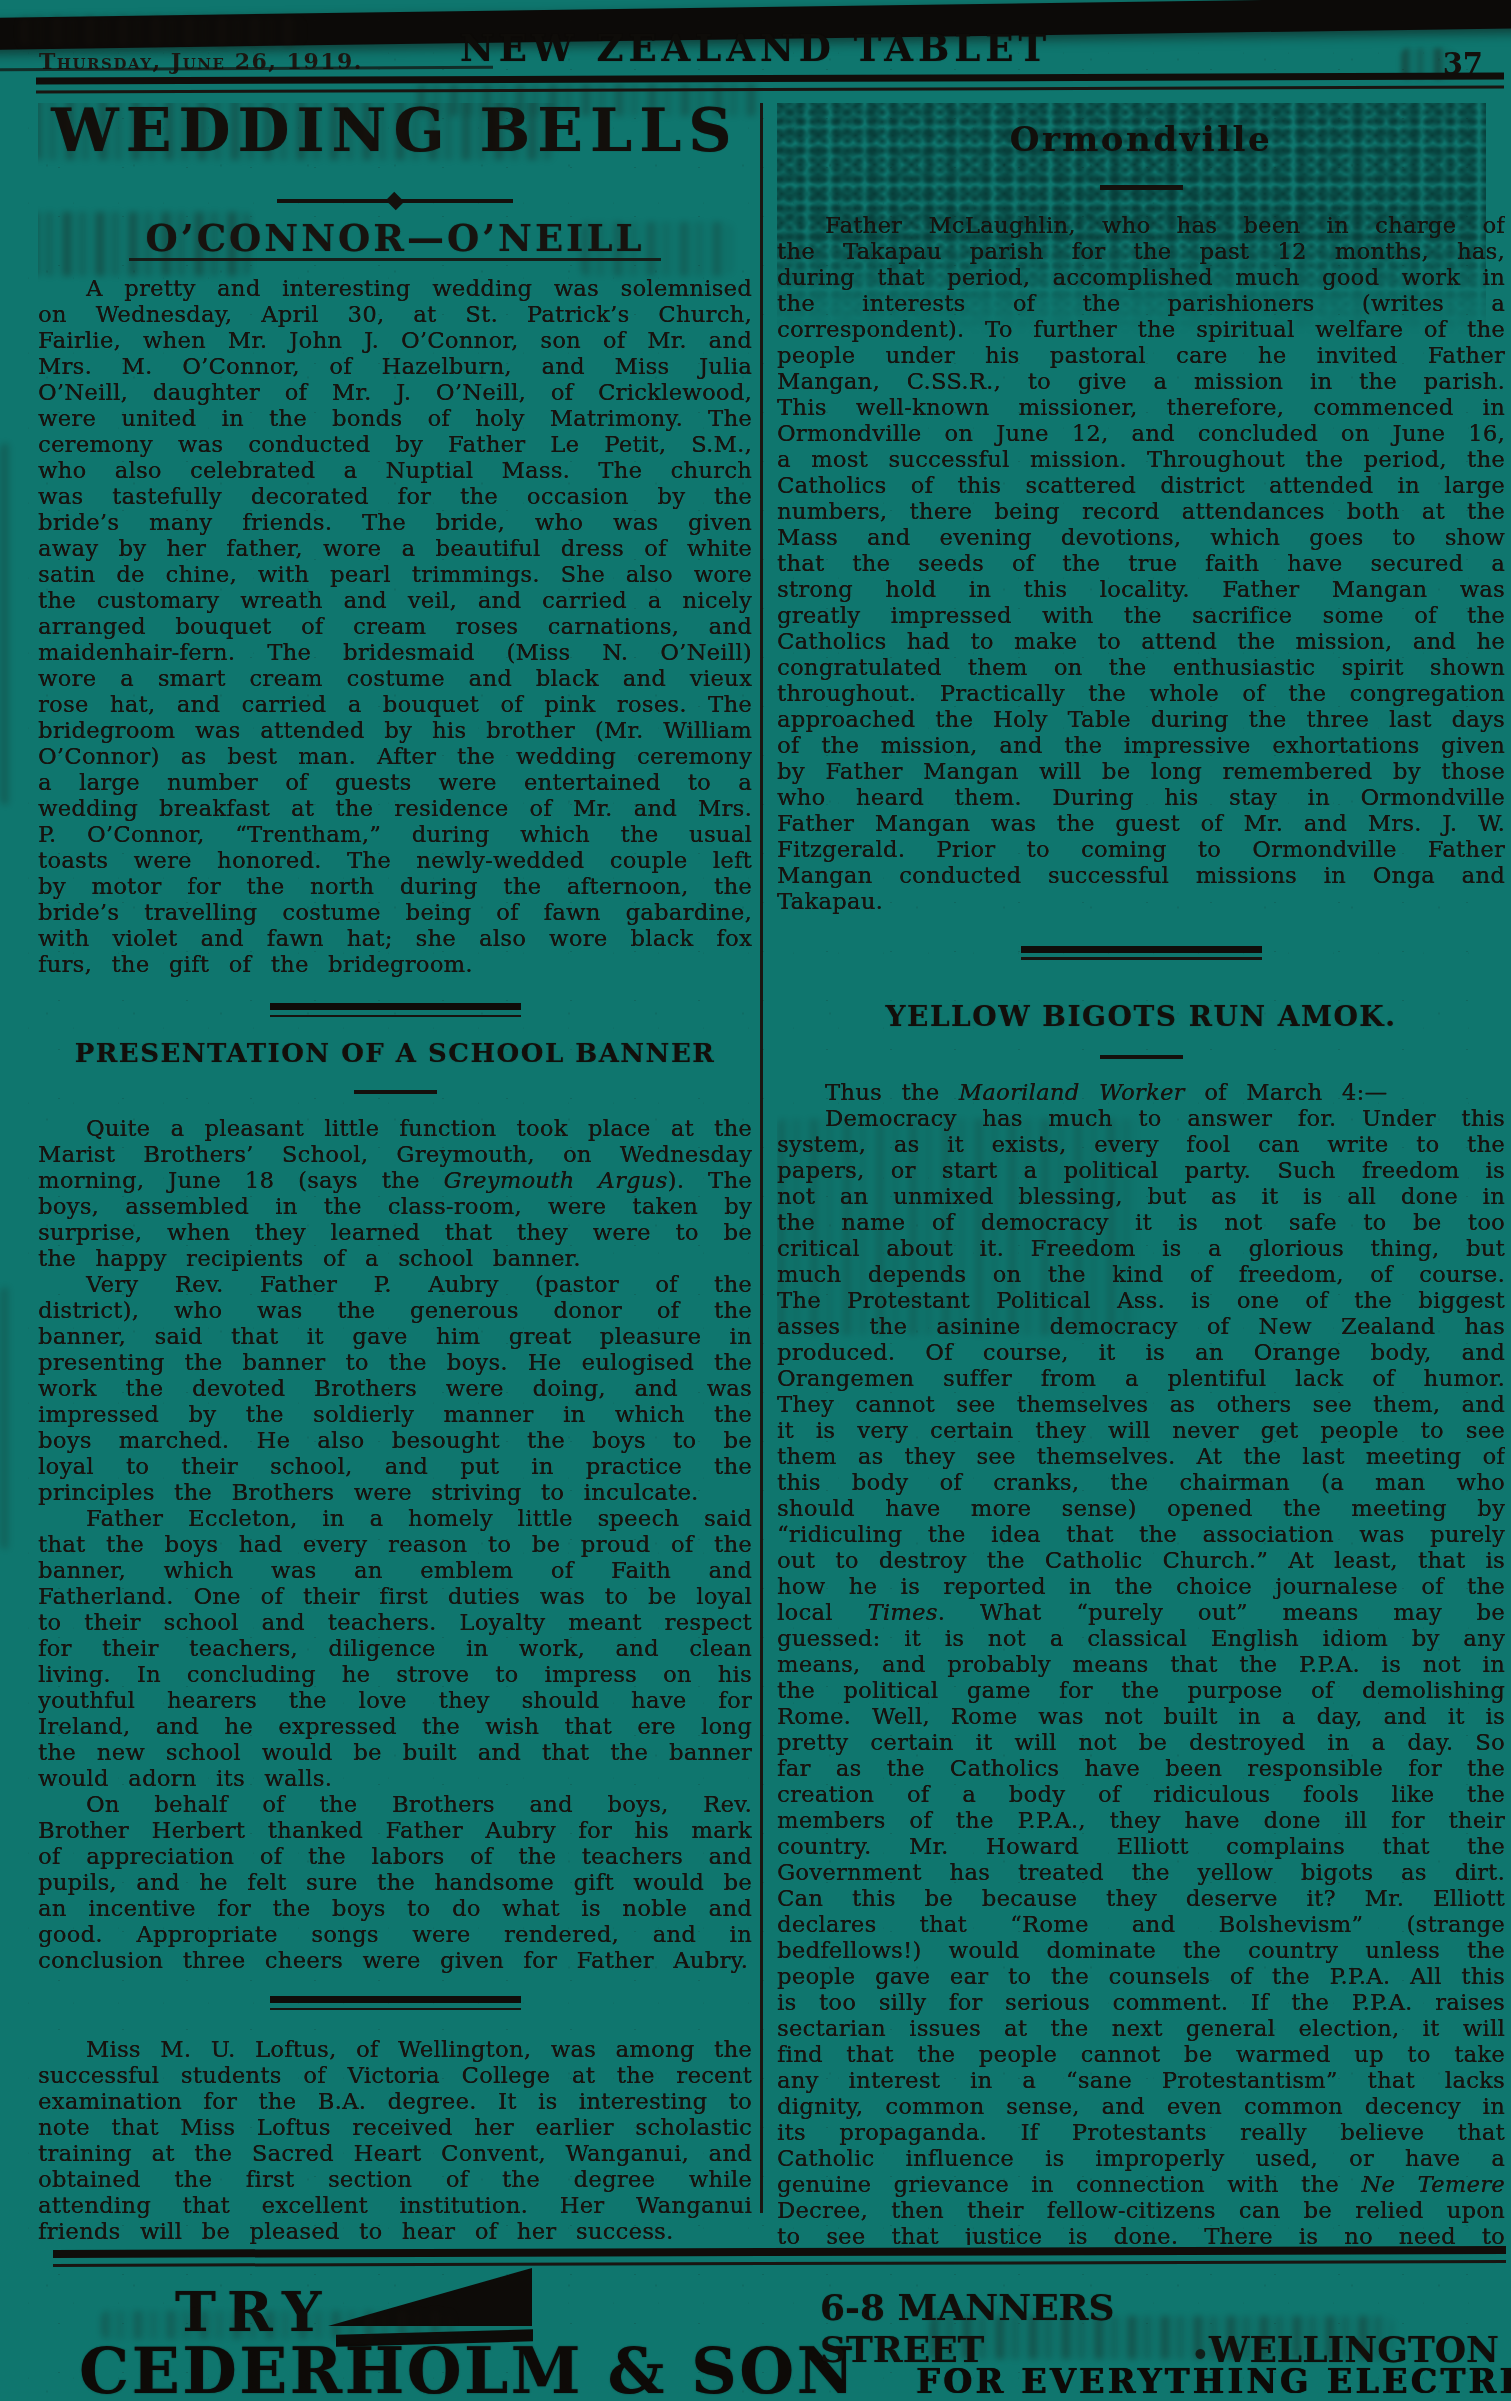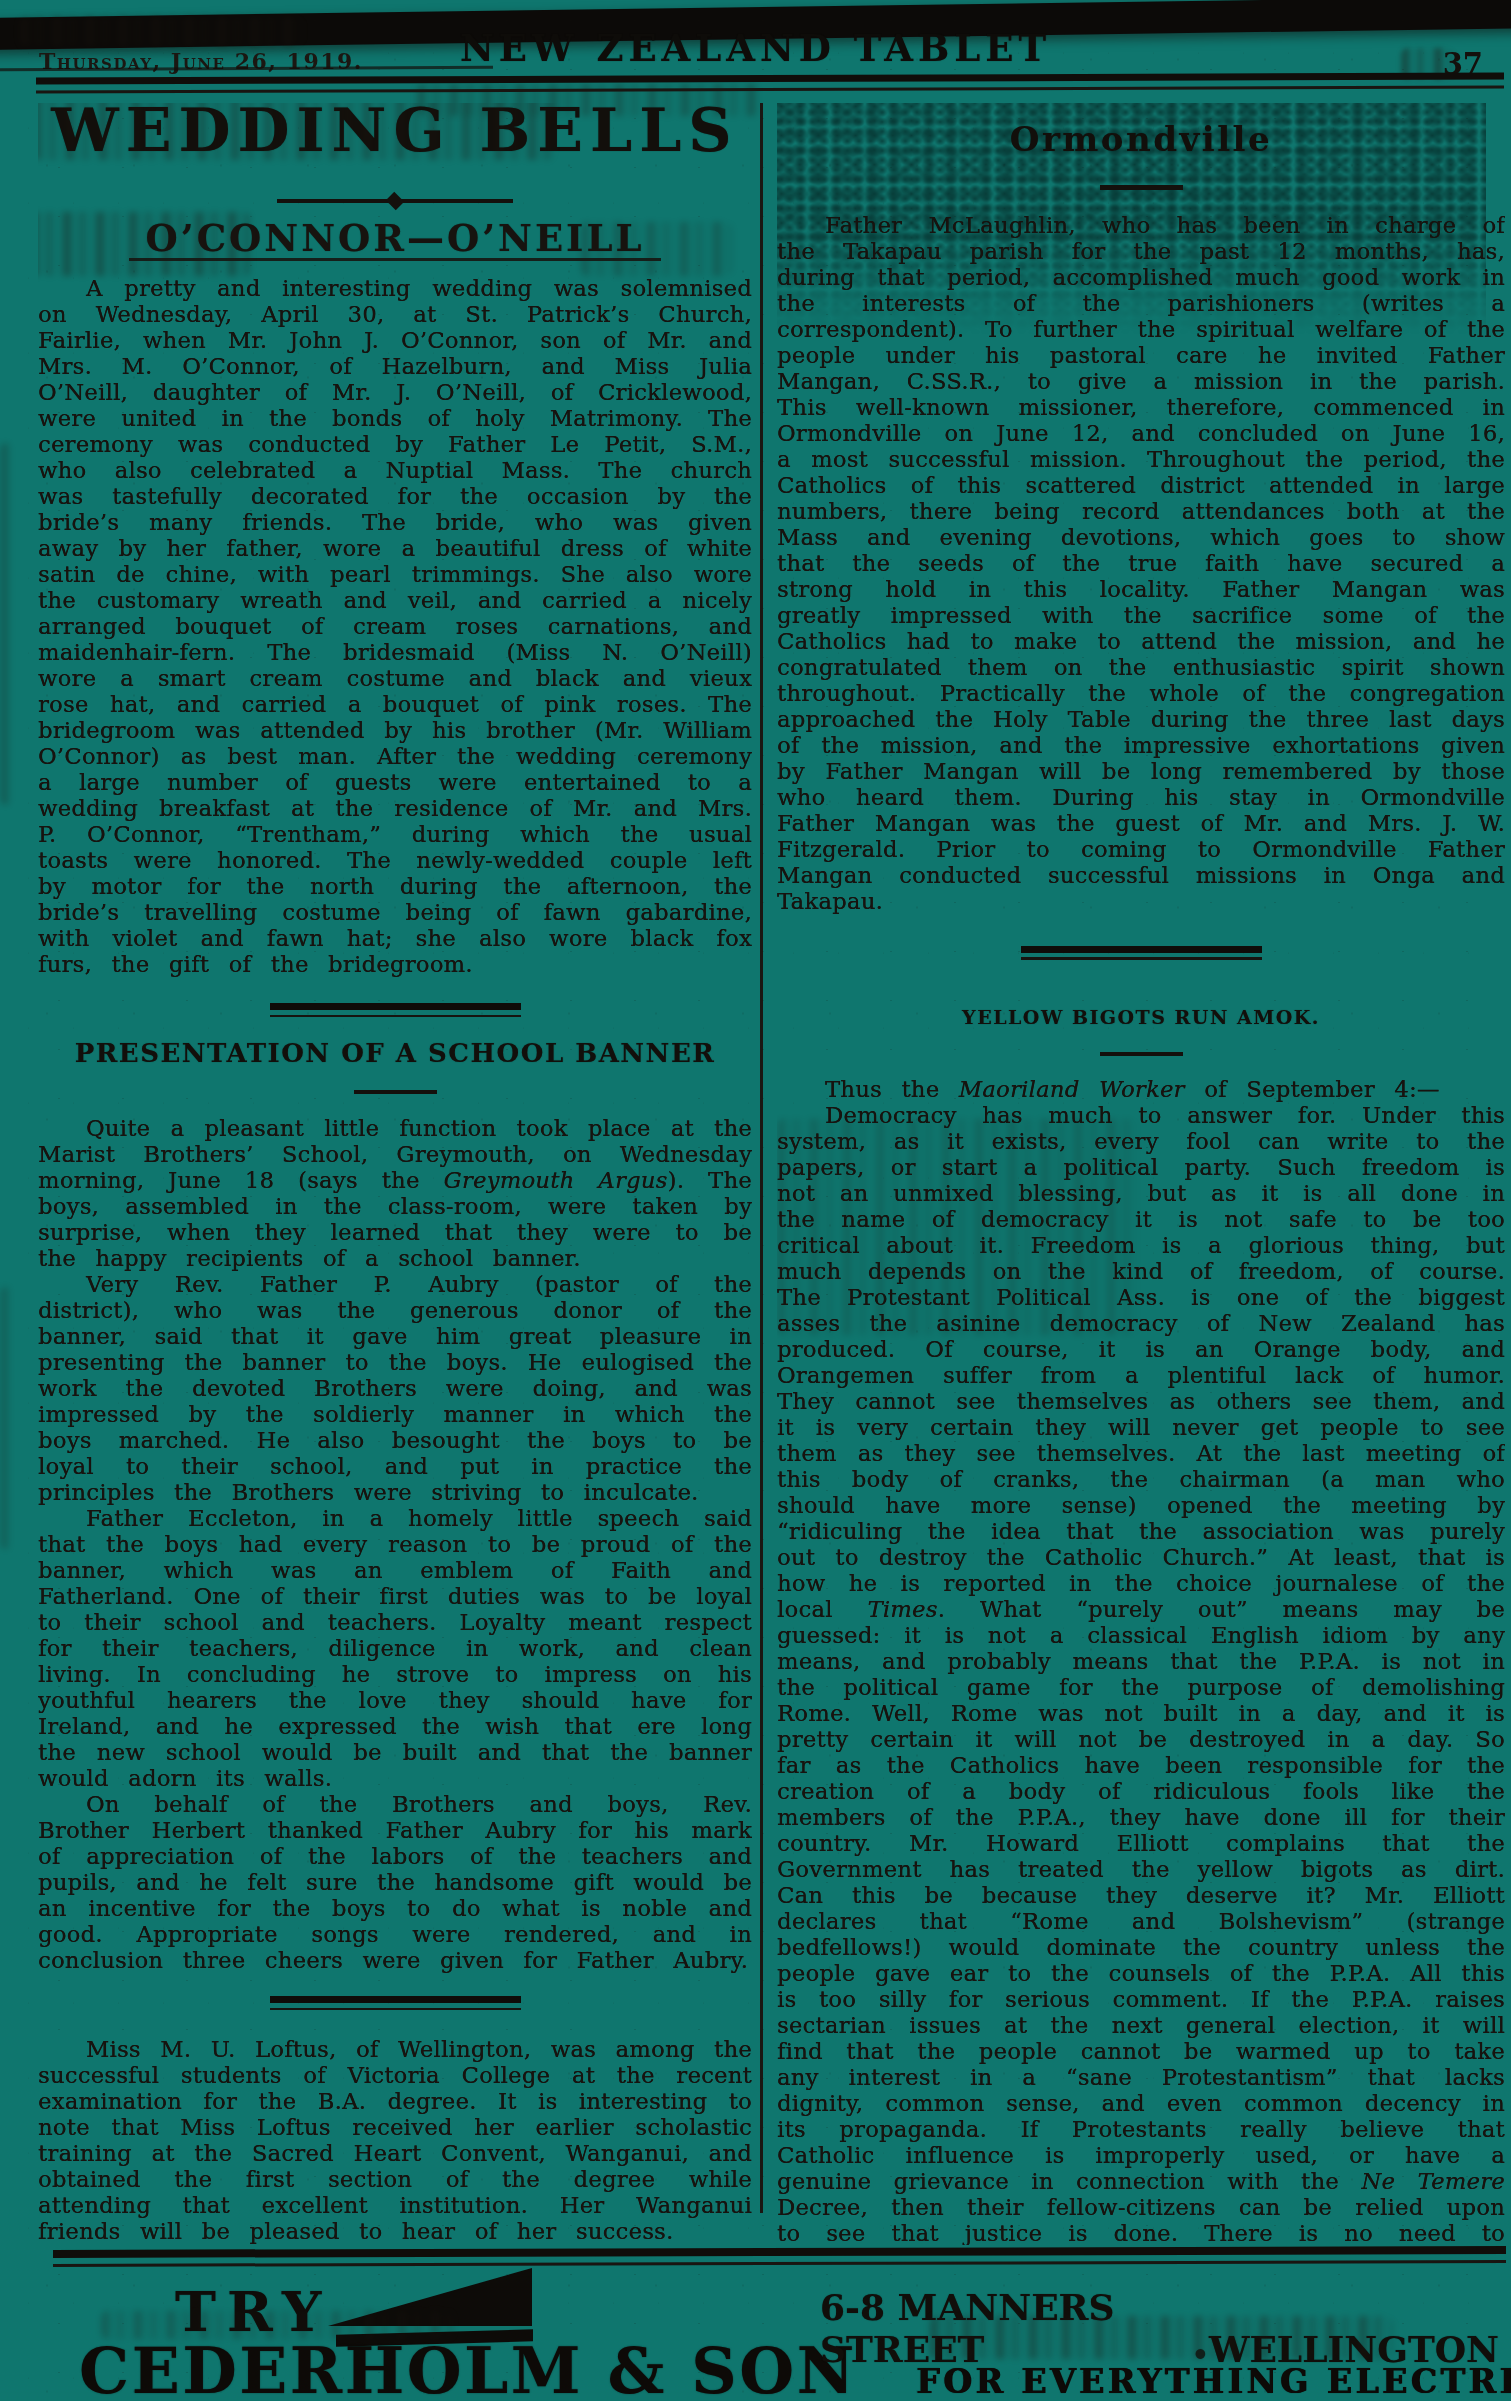--- a/index.html
+++ b/index.html
@@ -59,21 +59,21 @@
   
   .col-rule{position:absolute; left:760px; top:103px; width:2.5px; height:2110px; background:#1a1612;}
   .col{position:absolute; top:103px; height:2142px; overflow:hidden;}
   .col.left{left:38px; width:714px;}
   .col.right{left:777px; width:728px;}
   
   .art-title{font-weight:bold; text-align:center; color:#120f0b; text-shadow:0 0 1px rgba(16,12,8,.5);}
   .wb-title{font-size:60px; line-height:48px; letter-spacing:7px; margin-top:3px;}
   .sb-title{font-size:26px; line-height:29px; letter-spacing:1.5px; margin-top:22px;}
   .orm-title{font-size:34px; line-height:36px; letter-spacing:2.5px; margin-top:18px; position:relative; z-index:2;}
-  .yb-title{font-size:19px; line-height:30px; letter-spacing:1.5px; margin-top:42px;}
+  .yb-title{font-size:28px; line-height:30px; letter-spacing:1.5px; margin-top:42px;}
   .subtitle{
     display:table; margin:15px auto 0; font-size:37px; line-height:30px;
     letter-spacing:3px; font-weight:bold; padding:0 17px 5px;
     border-bottom:3px solid rgba(22,17,12,.85); text-shadow:0 0 1px rgba(16,12,8,.45);
   }
   .body{font-size:22.6px; line-height:26px; text-align:justify; letter-spacing:0.3px; word-spacing:12px; text-shadow:0.2px 0 0 currentColor;}
   .body p{margin:0;}
   .body p.ind{text-indent:48px;}
   .it{font-style:italic;}
   
@@ -193,21 +193,21 @@
 
     <div class="dbl" style="width:241px;margin-top:32px;">
       <div class="t"></div>
       <div class="b"></div>
     </div>
 
     <section>
       <h2 class="art-title yb-title">YELLOW BIGOTS RUN AMOK.</h2>
       <div class="srule" style="margin-top:20px;"></div>
       <div class="body" style="margin-top:20px;">
-        <p class="ind"><span>Thus the </span><span class="it">Maoriland Worker</span><span> of September 4:—</span></p>
+        <p class="ind"><span>Thus the </span><span class="it">Maoriland Worker</span><span> of March 4:—</span></p>
         <p class="ind"><span>Democracy has much to answer for.  Under this system, as it exists, every fool can write to the papers, or start a political party.  Such freedom is not an unmixed blessing, but as it is all done in the name of democracy it is not safe to be too critical about it.  Freedom is a glorious thing, but much depends on the kind of freedom, of course.  The Protestant Political Ass. is one of the biggest asses the asinine democracy of New Zealand has produced.  Of course, it is an Orange body, and Orangemen suffer from a plentiful lack of humor.  They cannot see themselves as others see them, and it is very certain they will never get people to see them as they see themselves.  At the last meeting of this body of cranks, the chairman (a man who should have more sense) opened the meeting by “ridiculing the idea that the association was purely out to destroy the Catholic Church.”  At least, that is how he is reported in the choice journalese of the local </span><span class="it">Times</span><span>.  What “purely out” means may be guessed: it is not a classical English idiom by any means, and probably means that the P.P.A. is not in the political game for the purpose of demolishing Rome.  Well, Rome was not built in a day, and it is pretty certain it will not be destroyed in a day.  So far as the Catholics have been responsible for the creation of a body of ridiculous fools like the members of the P.P.A., they have done ill for their country.  Mr. Howard Elliott complains that the Government has treated the yellow bigots as dirt.  Can this be because they deserve it?  Mr. Elliott declares that “Rome and Bolshevism” (strange bedfellows!) would dominate the country unless the people gave ear to the counsels of the P.P.A.  All this is too silly for serious comment.  If the P.P.A. raises sectarian issues at the next general election, it will find that the people cannot be warmed up to take any interest in a “sane Protestantism” that lacks dignity, common sense, and even common decency in its propaganda.  If Protestants really believe that Catholic influence is improperly used, or have a genuine grievance in connection with the </span><span class="it">Ne Temere</span><span> Decree, then their fellow-citizens can be relied upon to see that justice is done.  There is no need to raise the sectarian devil and to prove that they have no more religion in them than the brute beasts, by embittering the personal relations of Catholic and non-Catholic, or raising issues that are purely imaginary and have as much bearing on the state of Maoriland to-day as the Battle of the Boyne.</span></p>
       </div>
     </section>
   </div>
 
   <div class="rule f1"></div>
   <div class="rule f2"></div>
 
   <div>
     <div class="try-label">TRY</div>

